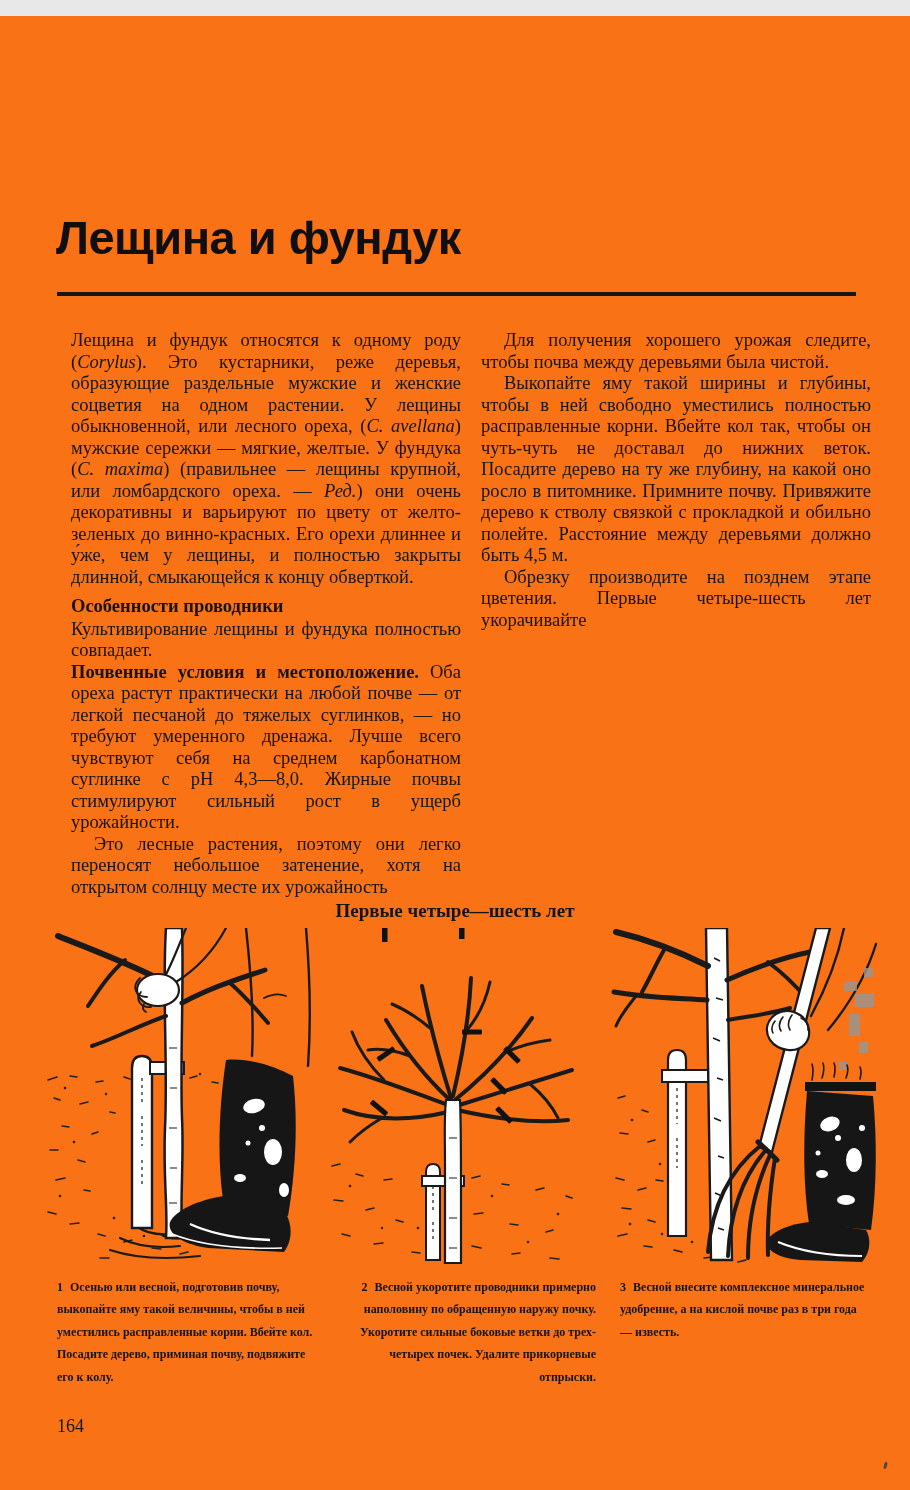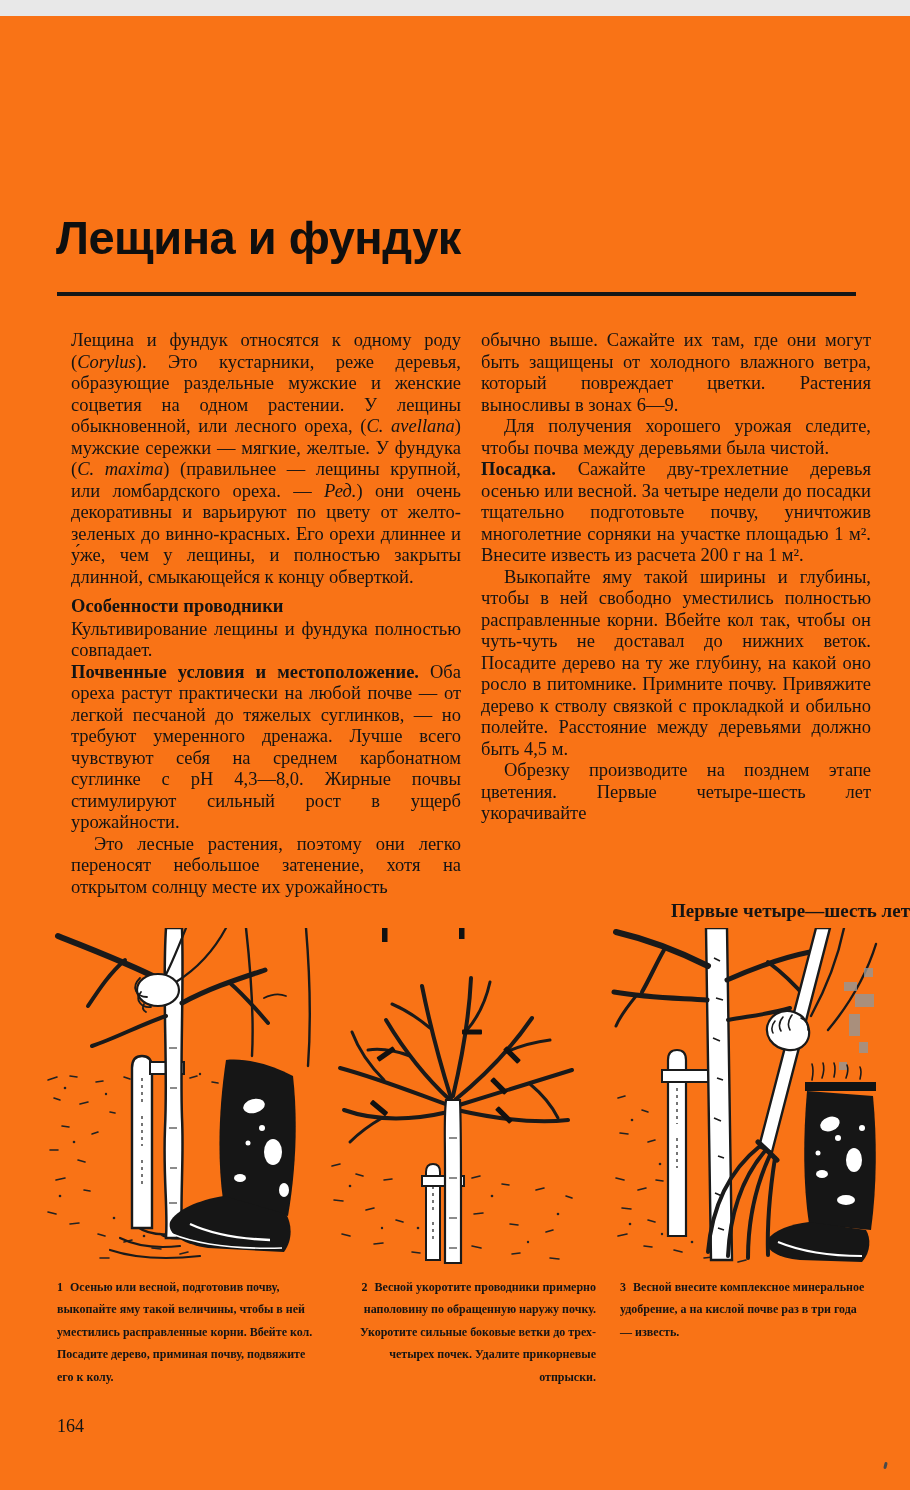--- a/index.html
+++ b/index.html
@@ -10,21 +10,21 @@
          font-size:47px;letter-spacing:-0.5px;color:#0f0f0f;}
   .title-rule{position:absolute;left:57px;top:276px;width:799px;height:3.5px;background:#161616;}
   .columns{position:absolute;left:71px;top:314px;width:800px;display:flex;gap:20px;}
   .col{width:390px;}
   .col p{margin:0;text-align:justify;font-size:18.5px;line-height:21.5px;
          hyphens:auto;-webkit-hyphens:auto;}
   .col p.indent{text-indent:23px;}
   .col p.subhead{font-weight:bold;text-align:left;margin-top:8px;margin-bottom:1px;}
   .col .b{font-weight:bold;}
   .col .i{font-style:italic;}
-  .fig-heading{position:absolute;left:0;top:884px;width:910px;text-align:right;
+  .fig-heading{position:absolute;left:0;top:884px;width:910px;text-align:center;
                font-weight:bold;font-size:19px;line-height:22px;}
   .fig{position:absolute;top:912px;width:272px;height:338px;}
   #fig1{left:40px;} #fig2{left:322px;} #fig3{left:608px;}
   .fig svg{display:block;width:272px;height:338px;}
   .caption{position:absolute;top:1260px;margin:0;width:256px;
            font-weight:bold;font-size:12px;line-height:22.4px;text-align:left;}
   #cap1{left:57px;} #cap2{left:340px;text-align:right;} #cap3{left:620px;width:250px;}
   .cap-num{margin-right:7px;}
   .page-num{position:absolute;left:57px;top:1400px;font-size:18px;}
   .artifact{position:absolute;left:884px;top:1446px;width:3px;height:7px;
@@ -40,23 +40,21 @@
 
   <div class="columns">
     <div class="col" id="col-left">
         <p class=""><span>Лещина и фундук относятся к одному роду (</span><span class="i">Corylus</span><span>). Это кустарники, реже деревья, образующие раздельные мужские и женские соцветия на одном растении. У лещины обыкновенной, или лесного ореха, (</span><span class="i">C. avellana</span><span>) мужские сережки — мягкие, желтые. У фундука (</span><span class="i">C. maxima</span><span>) (правильнее — лещины крупной, или ломбардского ореха. — </span><span class="i">Ред.</span><span>) они очень декоративны и варьируют по цвету от желто-зеленых до винно-красных. Его орехи длиннее и у́же, чем у лещины, и полностью закрыты длинной, смыкающейся к концу обверткой.</span></p>
         <p class="subhead"><span class="b">Особенности проводники</span></p>
         <p class=""><span>Культивирование лещины и фундука полностью совпадает.</span></p>
         <p class=""><span class="b">Почвенные условия и местоположение.</span><span> Оба ореха растут практически на любой почве — от легкой песчаной до тяжелых суглинков, — но требуют умеренного дренажа. Лучше всего чувствуют себя на среднем карбонатном суглинке с pH 4,3—8,0. Жирные почвы стимулируют сильный рост в ущерб урожайности.</span></p>
         <p class="indent "><span>Это лесные растения, поэтому они легко переносят небольшое затенение, хотя на открытом солнцу месте их урожайность</span></p>
       </div>
     <div class="col" id="col-right">
-        <p class=""><span>обычно выше. Сажайте их там, где они могут быть защищены от холодного влажного ветра, который повреждает цветки. Растения выносливы в зонах 6—9.</span></p>
         <p class="indent "><span>Для получения хорошего урожая следите, чтобы почва между деревьями была чистой.</span></p>
-        <p class=""><span class="b">Посадка.</span><span> Сажайте дву-трехлетние деревья осенью или весной. За четыре недели до посадки тщательно подготовьте почву, уничтожив многолетние сорняки на участке площадью 1 м². Внесите известь из расчета 200 г на 1 м².</span></p>
         <p class="indent "><span>Выкопайте яму такой ширины и глубины, чтобы в ней свободно уместились полностью расправленные корни. Вбейте кол так, чтобы он чуть-чуть не доставал до нижних веток. Посадите дерево на ту же глубину, на какой оно росло в питомнике. Примните почву. Привяжите дерево к стволу связкой с прокладкой и обильно полейте. Расстояние между деревьями должно быть 4,5 м.</span></p>
         <p class="indent "><span>Обрезку производите на позднем этапе цветения. Первые четыре-шесть лет укорачивайте</span></p>
       </div>
   </div>
 
   <div class="fig-heading">Первые четыре—шесть лет</div>
 
   <div class="fig" id="fig1">
     <svg viewBox="0 0 272 338">
       <g stroke="#222" stroke-width="1.6" fill="none" stroke-linecap="round">

